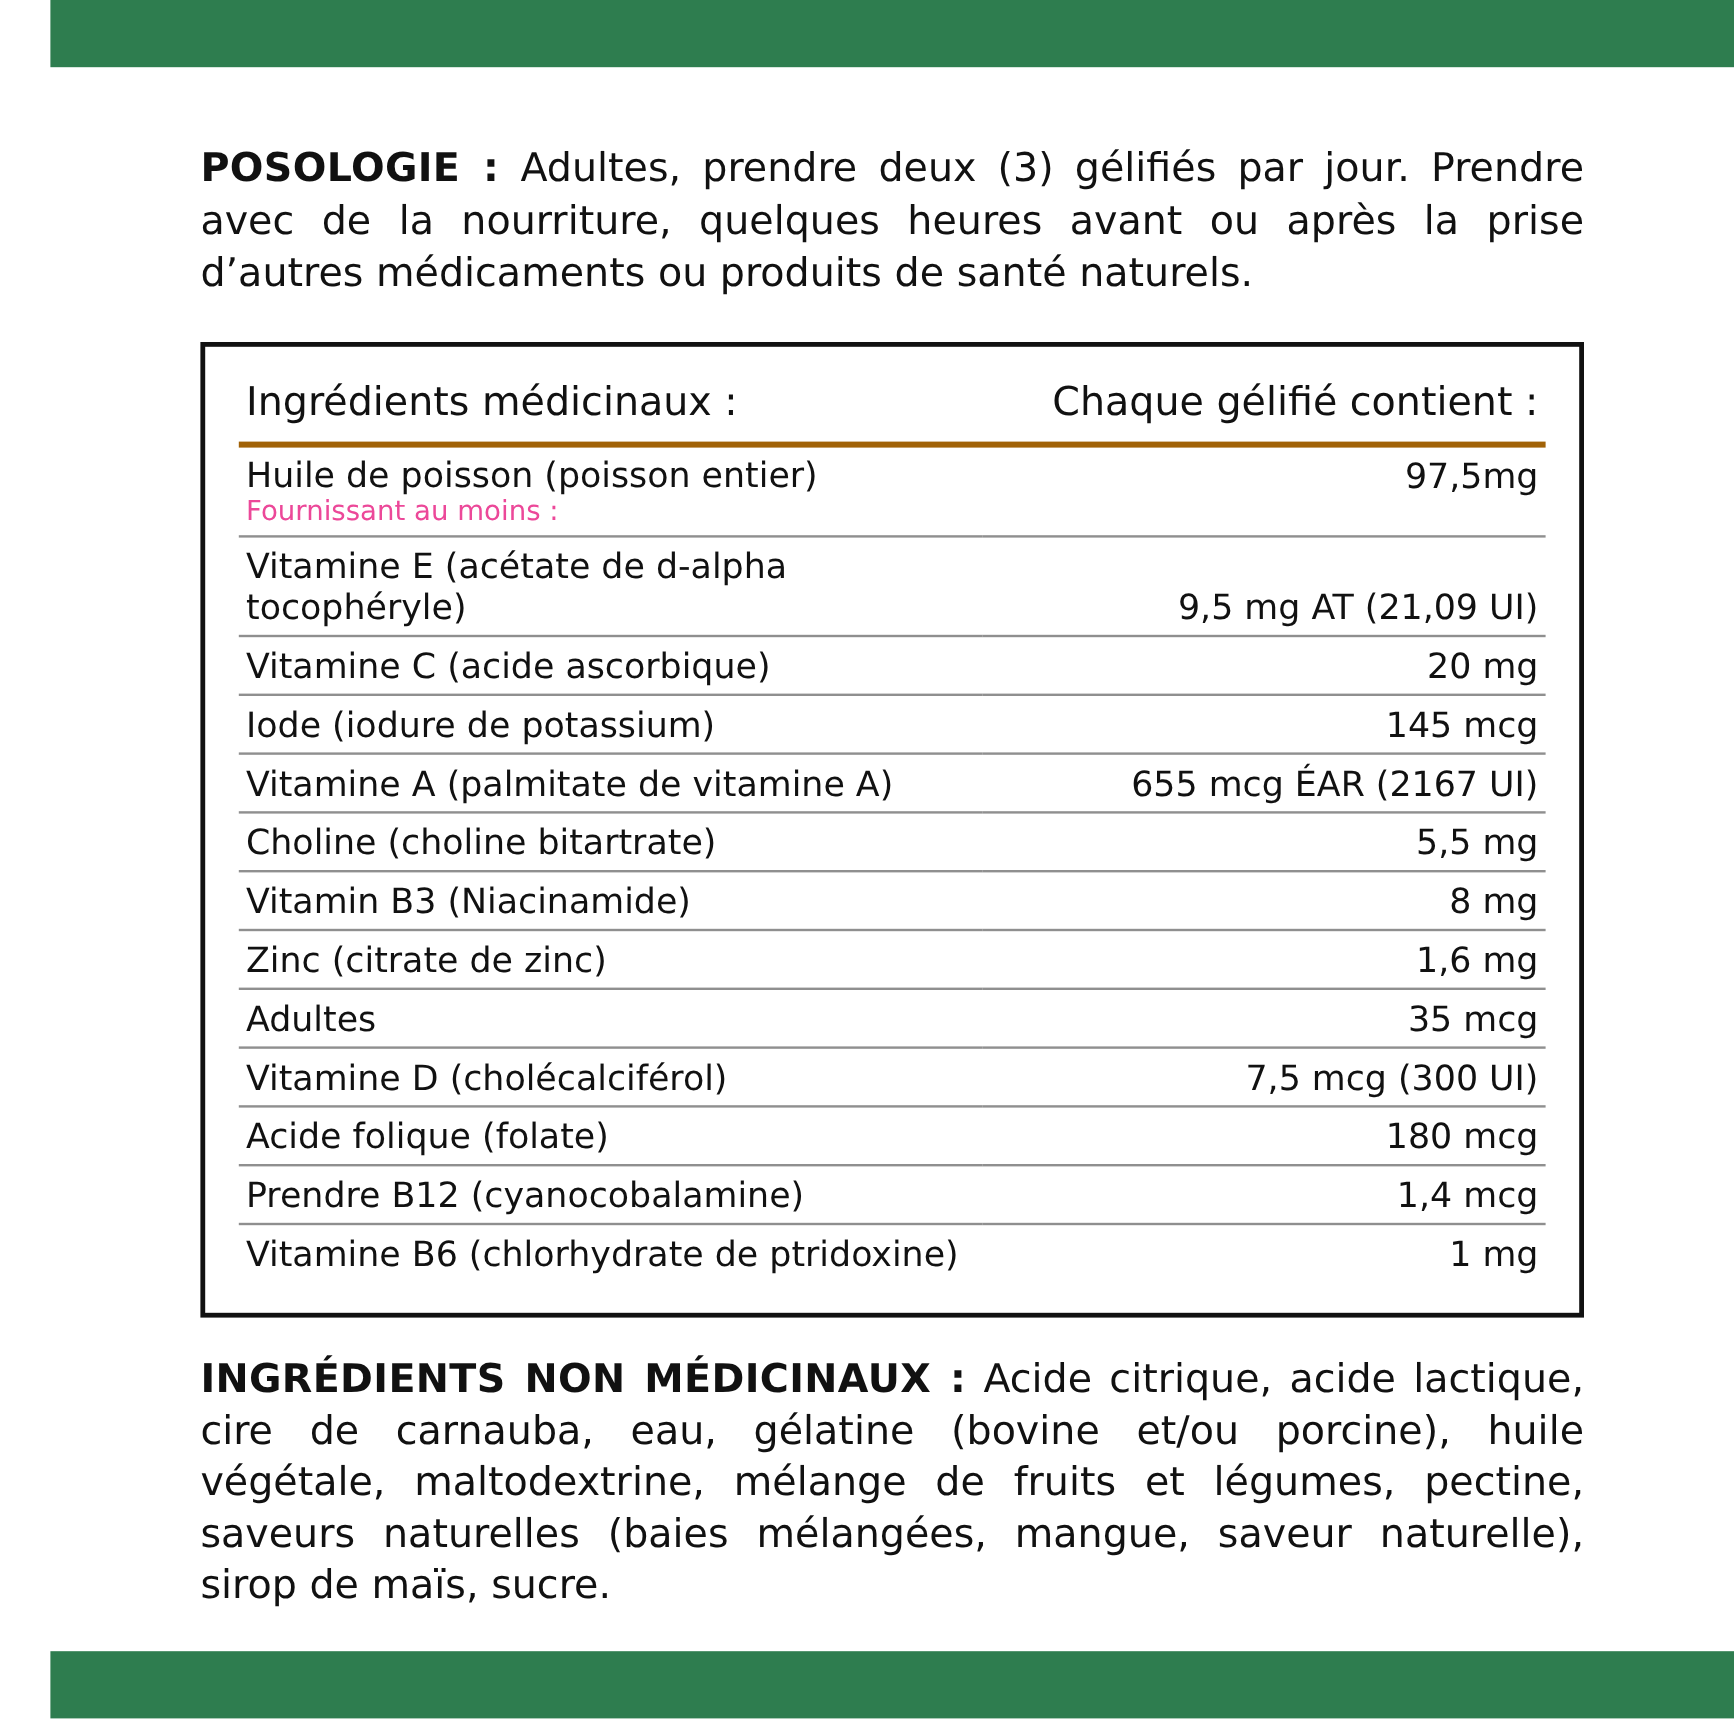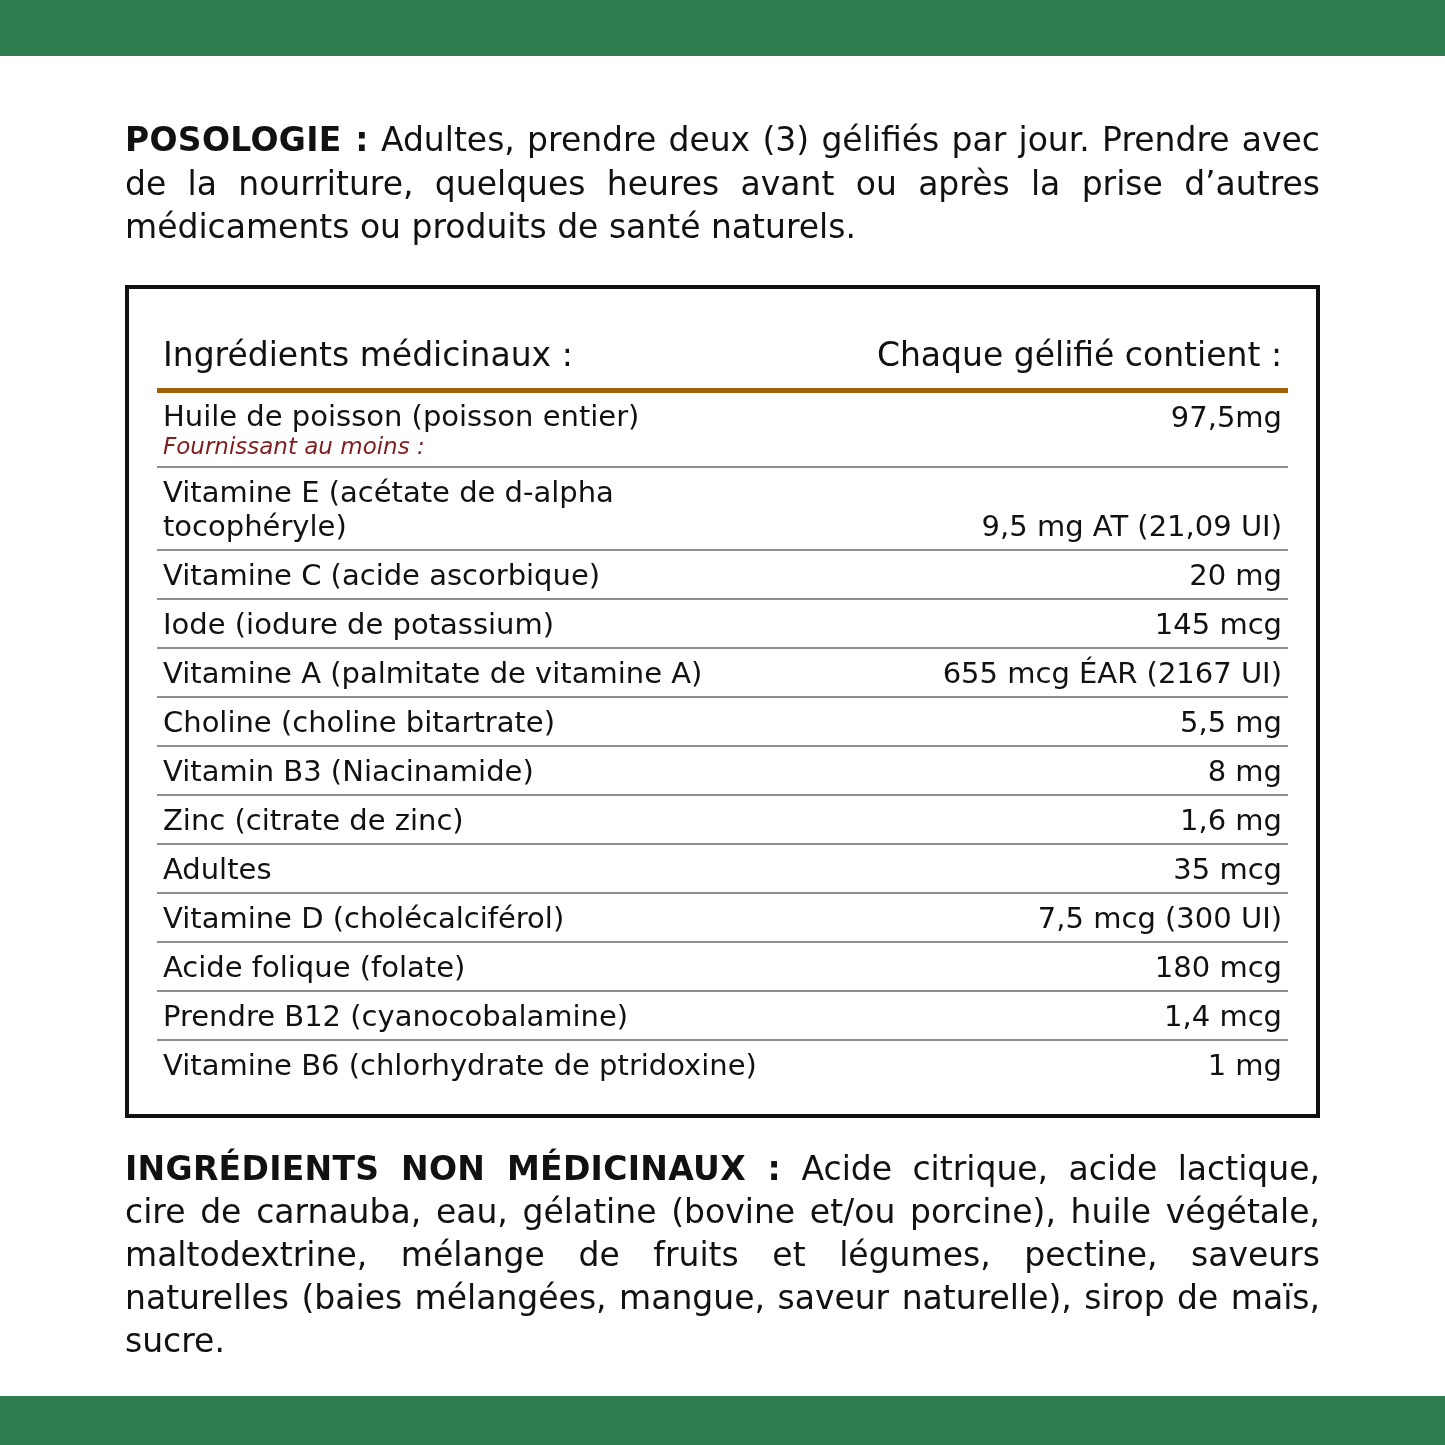--- a/index.html
+++ b/index.html
@@ -14,20 +14,21 @@
     color: #111111;
     overflow: hidden;
   }
   .page {
     position: relative;
     width: 1445px;
     height: 1422px;
     box-sizing: border-box;
     display: flex;
     flex-direction: column;
+    padding-left: 42px;
   }
   .band {
     width: 100%;
     background: #2e7d4f;
     flex: 0 0 auto;
   }
   .band-top { height: 56px; }
   .band-bottom { height: 56px; }
   .content {
     flex: 1 1 auto;
@@ -56,21 +57,21 @@
   }
   .panel-header {
     display: flex;
     justify-content: space-between;
     align-items: baseline;
     font-size: 33px;
     padding: 4px 6px 14px 6px;
     border-bottom: 5px solid #a16207;
   }
   .panel-header .left { text-align: left; }
-  .panel-header .right { text-align: right; margin-top: 20px; }
+  .panel-header .right { text-align: right; }
 
   table.ing {
     width: 100%;
     border-collapse: collapse;
     table-layout: fixed;
   }
   table.ing td {
     border-bottom: 2px solid #8f8f8f;
     padding: 7px 6px 6px 6px;
     font-size: 29px;
@@ -82,22 +83,21 @@
   }
   table.ing td.amount {
     text-align: right;
     white-space: nowrap;
     width: 42%;
   }
   td.name .sub {
     display: block;
     font-size: 23px;
     line-height: 1.18;
-    color: #7f1d1d;
-    font-style: italic;
+    color: #ec4899;
   }
   td.name .main {
     display: block;
     line-height: 1.15;
   }
   .row-fish td { padding-bottom: 4px; }
   .row-fish .amount { vertical-align: top; padding-top: 7px; }
 
   
   .nonmed {

